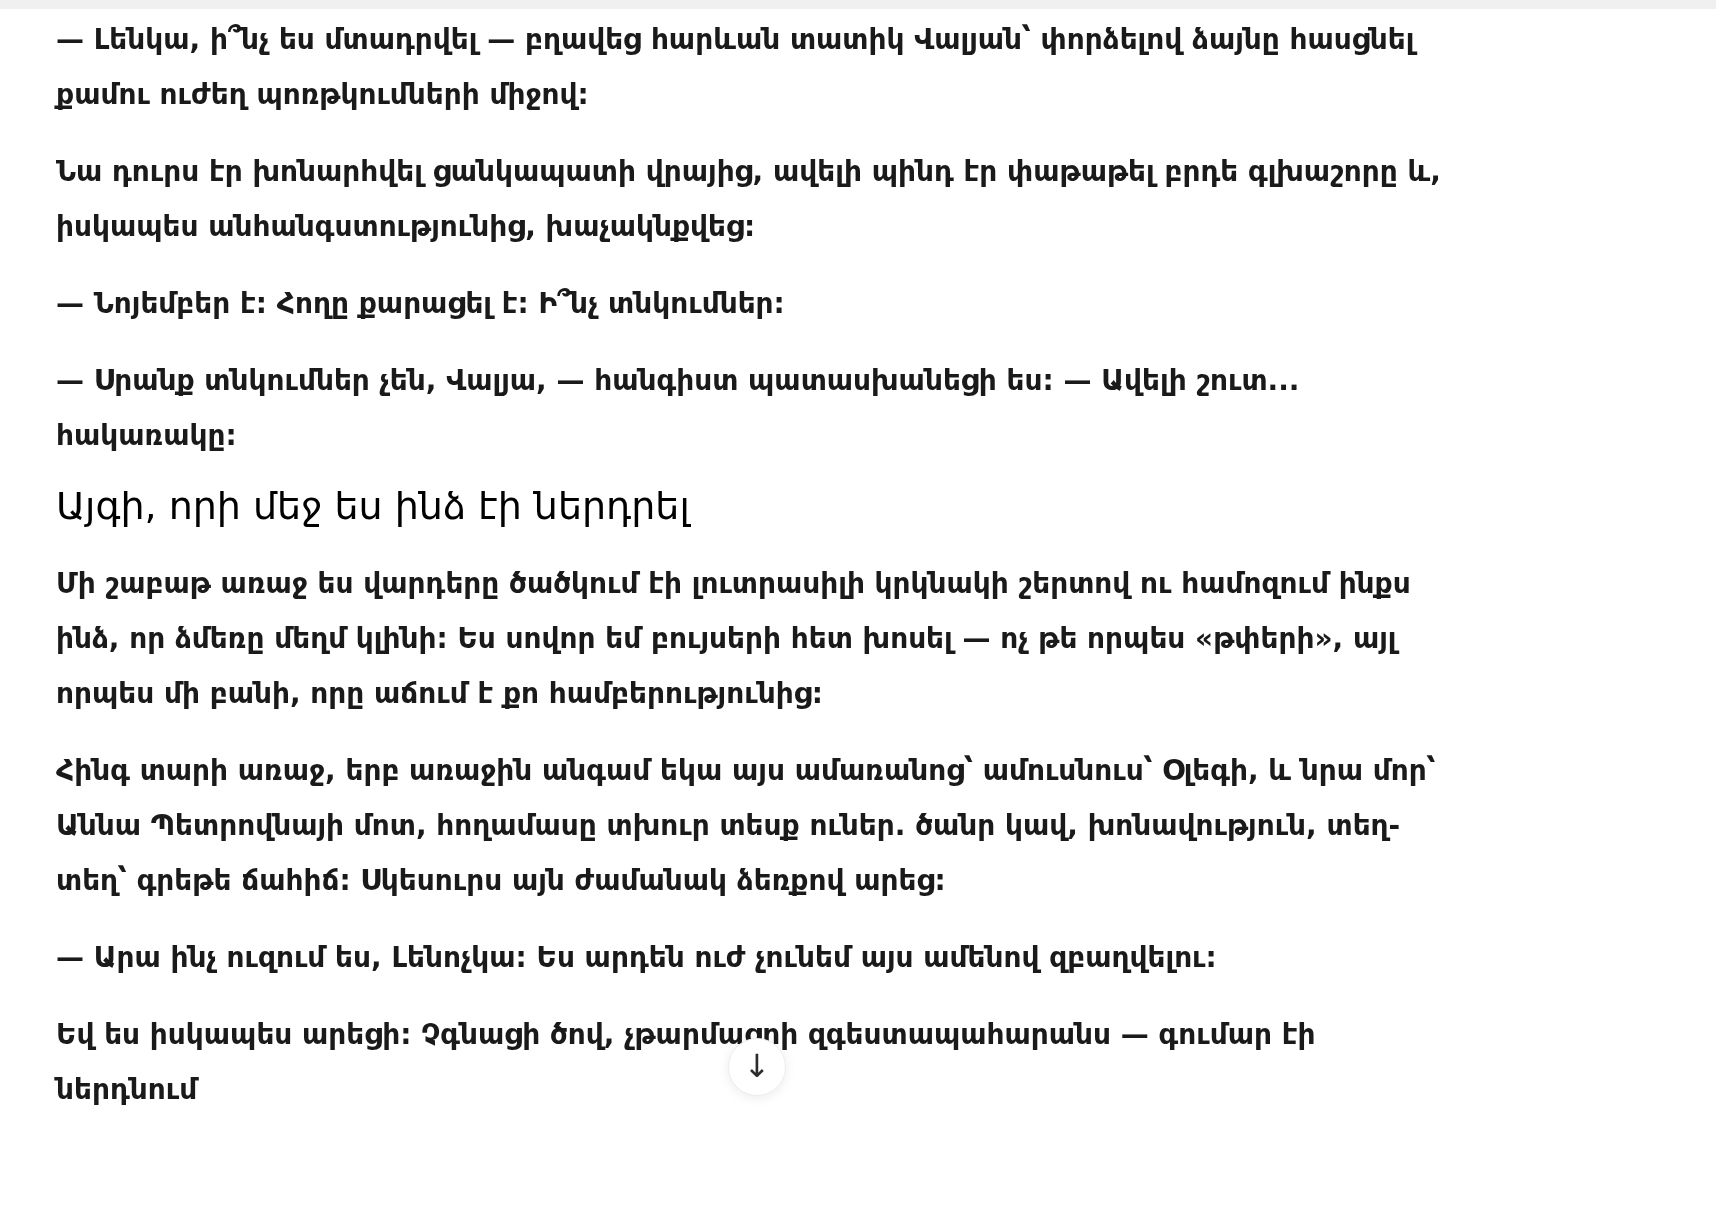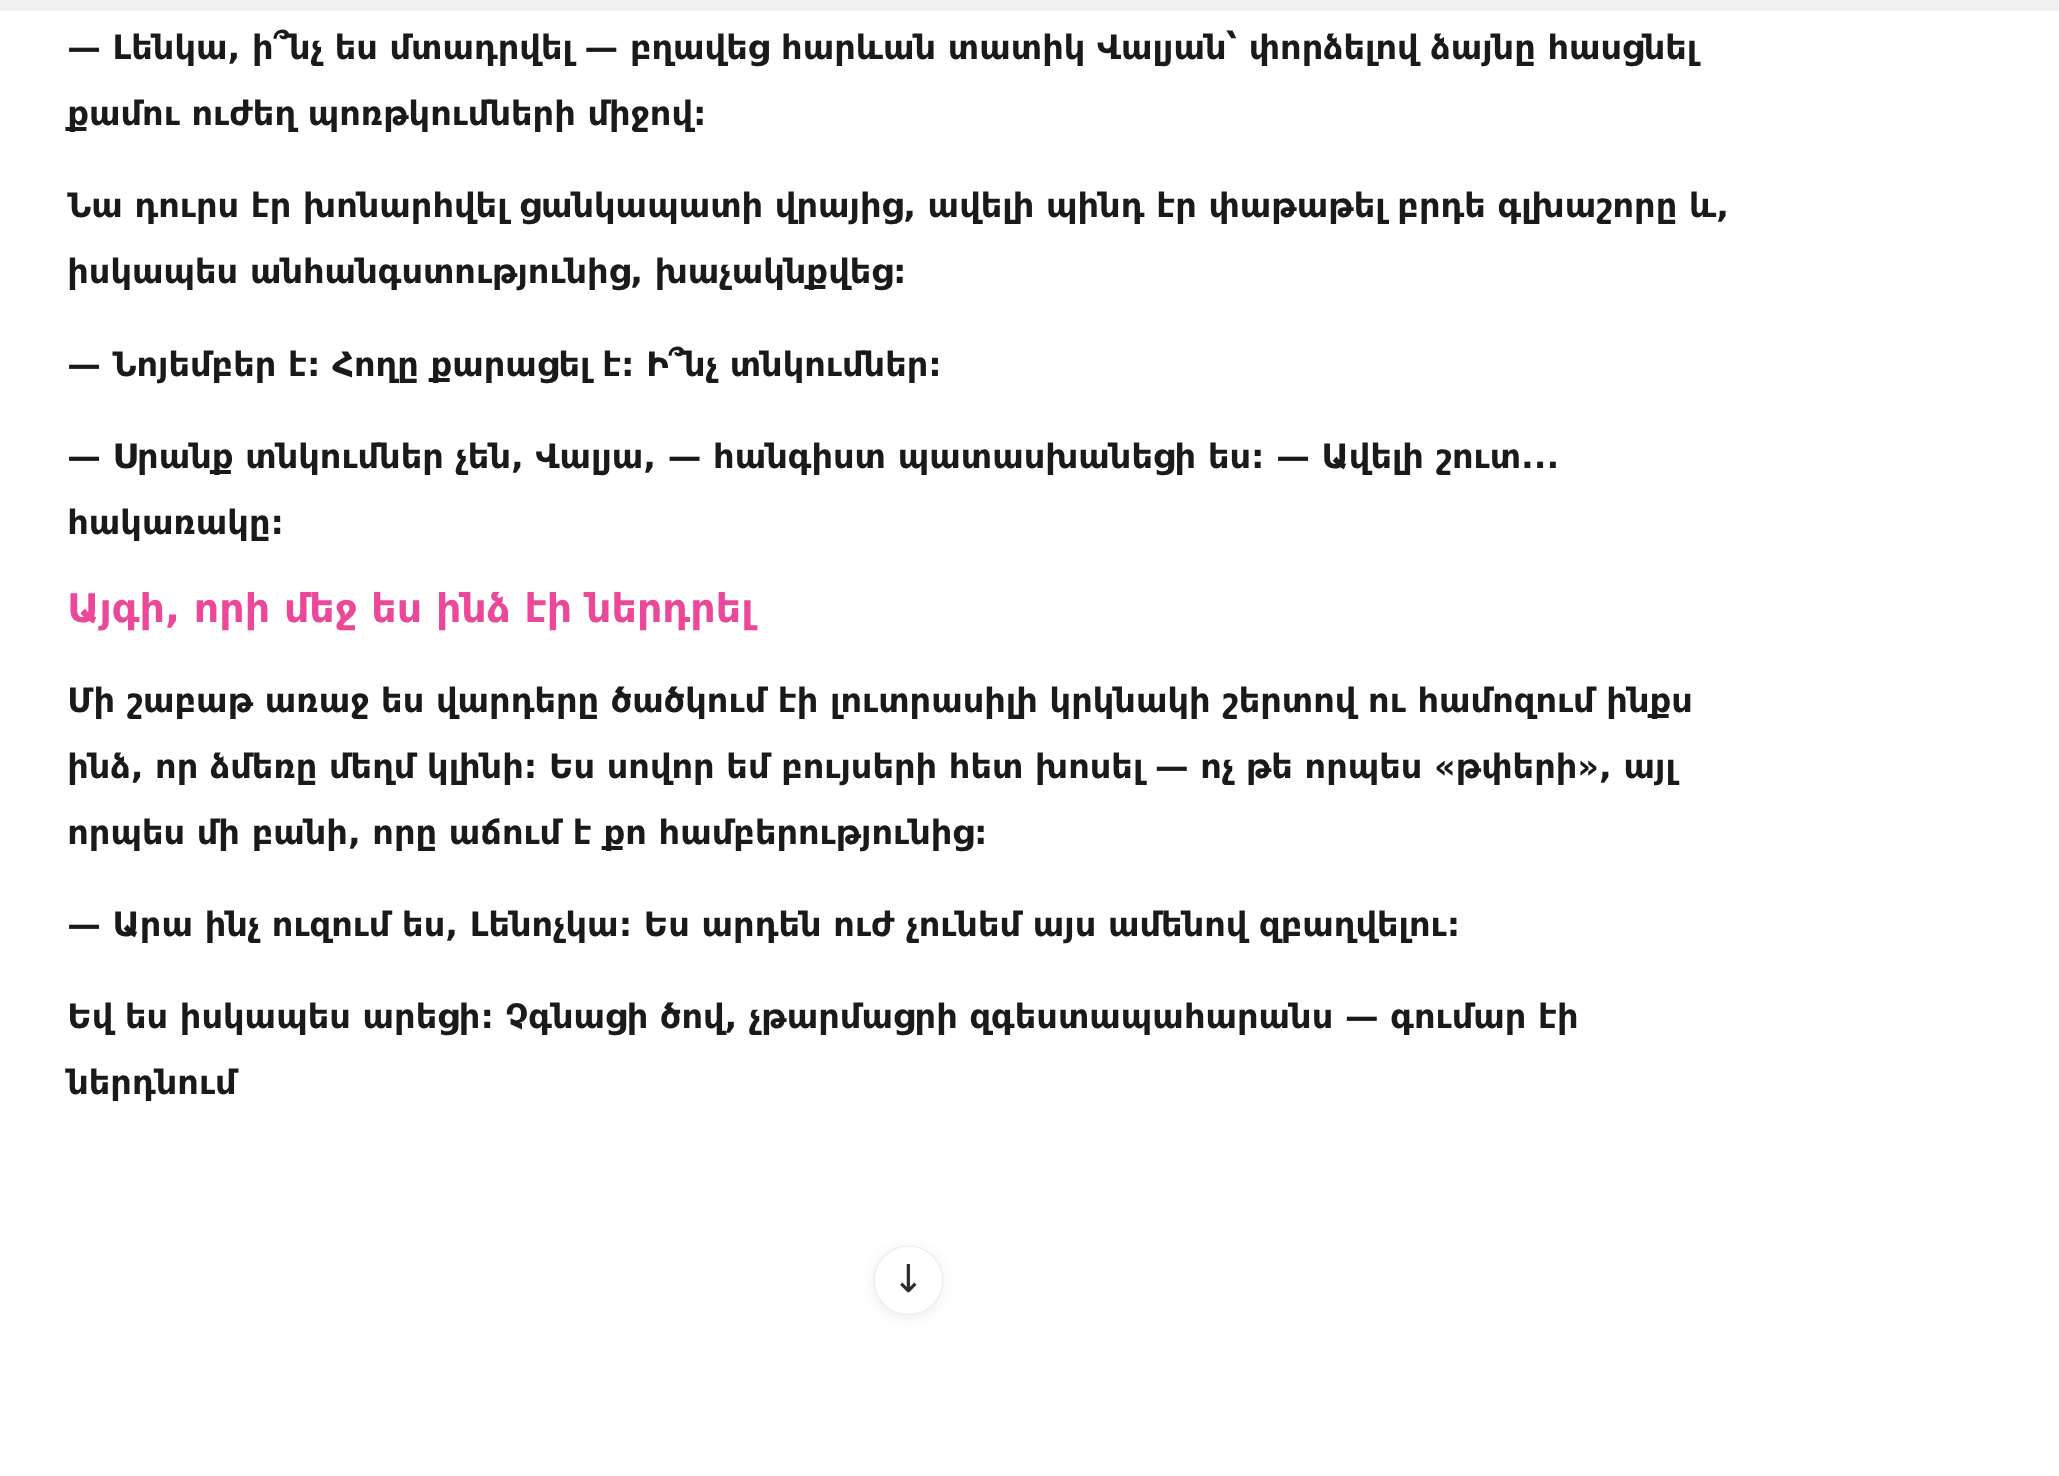--- a/index.html
+++ b/index.html
@@ -29,25 +29,25 @@
     left: 56px;
     width: 1390px;
   }
   .article p {
     font-size: 28px;
     line-height: 55px;
     margin: 0 0 22px 0;
     font-weight: 700;
   }
   .article h2 {
-    font-size: 33px;
+    font-size: 38px;
     line-height: 43px;
-    font-weight: 700;
+    font-weight: 400;
     margin: 14px 0 28px 0;
-    color: #ec4899;
+    color: #000000;
   }
   .scroll-btn {
     position: absolute;
     left: 728px;
     top: 1038px;
     width: 58px;
     height: 58px;
     border-radius: 50%;
     background: #ffffff;
     border: 1px solid #ededed;
@@ -71,19 +71,20 @@
 
 <div class="top-strip"></div>
 
 <div class="article" id="article">
     <p>— Լենկա, ի՞նչ ես մտադրվել — բղավեց հարևան տատիկ Վալյան՝ փորձելով ձայնը հասցնել քամու ուժեղ պոռթկումների միջով:</p>
     <p>Նա դուրս էր խոնարհվել ցանկապատի վրայից, ավելի պինդ էր փաթաթել բրդե գլխաշորը և, իսկապես անհանգստությունից, խաչակնքվեց:</p>
     <p>— Նոյեմբեր է: Հողը քարացել է: Ի՞նչ տնկումներ:</p>
     <p>— Սրանք տնկումներ չեն, Վալյա, — հանգիստ պատասխանեցի ես: — Ավելի շուտ... հակառակը:</p>
     <h2>Այգի, որի մեջ ես ինձ էի ներդրել</h2>
     <p>Մի շաբաթ առաջ ես վարդերը ծածկում էի լուտրասիլի կրկնակի շերտով ու համոզում ինքս ինձ, որ ձմեռը մեղմ կլինի: Ես սովոր եմ բույսերի հետ խոսել — ոչ թե որպես «թփերի», այլ որպես մի բանի, որը աճում է քո համբերությունից:</p>
+    <p>Հինգ տարի առաջ, երբ առաջին անգամ եկա այս ամառանոց՝ ամուսնուս՝ Օլեգի, և նրա մոր՝ Աննա Պետրովնայի մոտ, հողամասը տխուր տեսք ուներ. ծանր կավ, խոնավություն, տեղ-տեղ՝ գրեթե ճահիճ: Սկեսուրս այն ժամանակ ձեռքով արեց:</p>
     <p>— Արա ինչ ուզում ես, Լենոչկա: Ես արդեն ուժ չունեմ այս ամենով զբաղվելու:</p>
     <p>Եվ ես իսկապես արեցի: Չգնացի ծով, չթարմացրի զգեստապահարանս — գումար էի ներդնում</p>
   </div>
 
 <div class="scroll-btn">
   <span class="arrow">↓</span>
 </div>
 
 </body></html>

